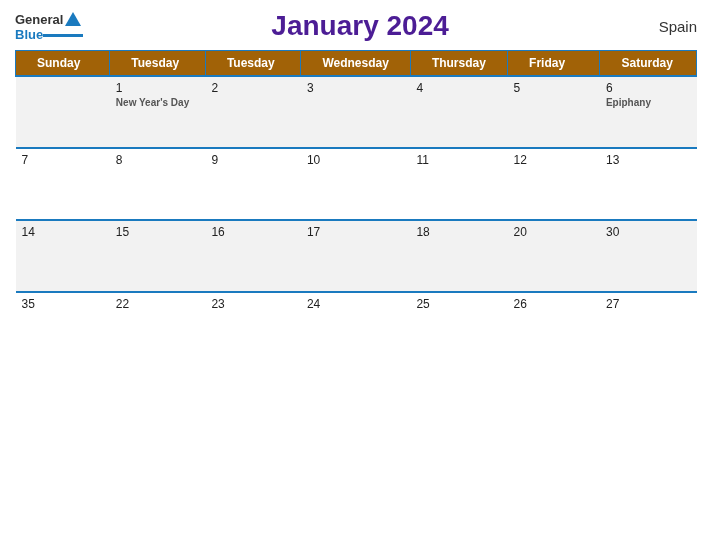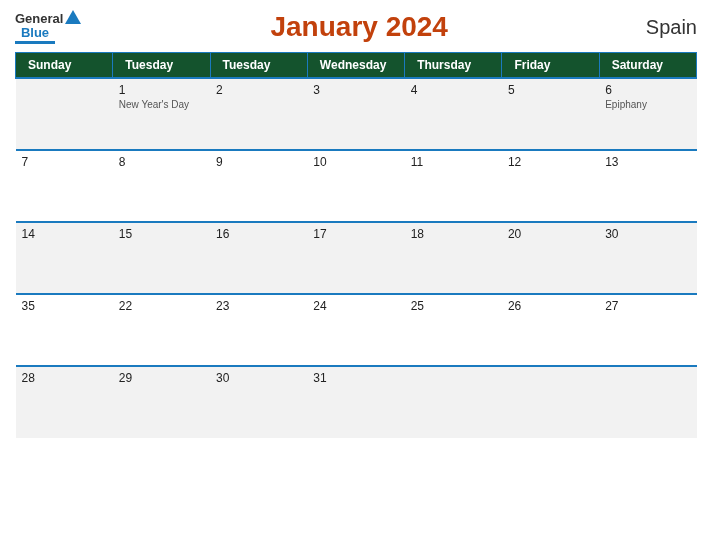--- a/index.html
+++ b/index.html
@@ -46,42 +46,42 @@
     }
     .logo-line {
       width: 40px;
       height: 3px;
       background: #1a7abf;
       margin-top: 2px;
     }
     .month-title {
       font-size: 28px;
       font-weight: bold;
-      color: #c2410c;
+      color: #4c1d95;
       text-align: center;
       flex: 1;
     }
     .country {
-      font-size: 20px;
+      font-size: 15px;
       color: #333;
       font-weight: normal;
       min-width: 60px;
       text-align: right;
     }
     
     .calendar {
       width: 100%;
       border-collapse: collapse;
     }
     .calendar thead tr th {
-      background: #14532d;
+      background: #a16207;
       color: #fff;
       font-size: 12px;
       font-weight: bold;
-      padding: 5px 12px;
+      padding: 5px 21px;
       text-align: left;
       border: 1px solid #1a7abf;
     }
     .calendar tbody tr {
       height: 72px;
     }
     .calendar tbody tr td {
       vertical-align: top;
       border-top: 2px solid #1a7abf;
       border-left: none;
@@ -102,20 +102,21 @@
     .day-number {
       font-size: 12px;
       color: #222;
       display: block;
     }
     .holiday-name {
       font-size: 10px;
       color: #555;
       display: block;
       margin-top: 2px;
+      font-weight: bold;
     }
     .logo-container {
       display: flex;
       flex-direction: column;
       align-items: flex-start;
     }
     .logo-top-row {
       display: flex;
       align-items: center;
     }
@@ -124,21 +125,21 @@
 <body>
 
 <div class="page">
 
   <div class="header">
     <div class="logo-container">
       <div class="logo-top-row">
         <span class="logo-text-general">General</span>
         <div class="logo-triangle"></div>
       </div>
-      <div style="display:flex;align-items:center;flex-direction:column;">
+      <div style="display:flex;align-items:center;">
         <span class="logo-text-blue">Blue</span>
         <div class="logo-line"></div>
       </div>
     </div>
     <div class="month-title">January 2024</div>
     <div class="country">Spain</div>
   </div>
 
   <table class="calendar">
     <thead>
@@ -238,32 +239,15 @@
           <td>
             <span class="day-number">25</span>
           </td>
           <td>
             <span class="day-number">26</span>
           </td>
           <td>
             <span class="day-number">27</span>
           </td>
         </tr>
-        <tr>
-          <td>
-            <span class="day-number">28</span>
-          </td>
-          <td>
-            <span class="day-number">29</span>
-          </td>
-          <td>
-            <span class="day-number">30</span>
-          </td>
-          <td>
-            <span class="day-number">31</span>
-          </td>
-          <td></td>
-          <td></td>
-          <td></td>
-        </tr>
       </tbody>
   </table>
 </div>
 
 </body></html>

